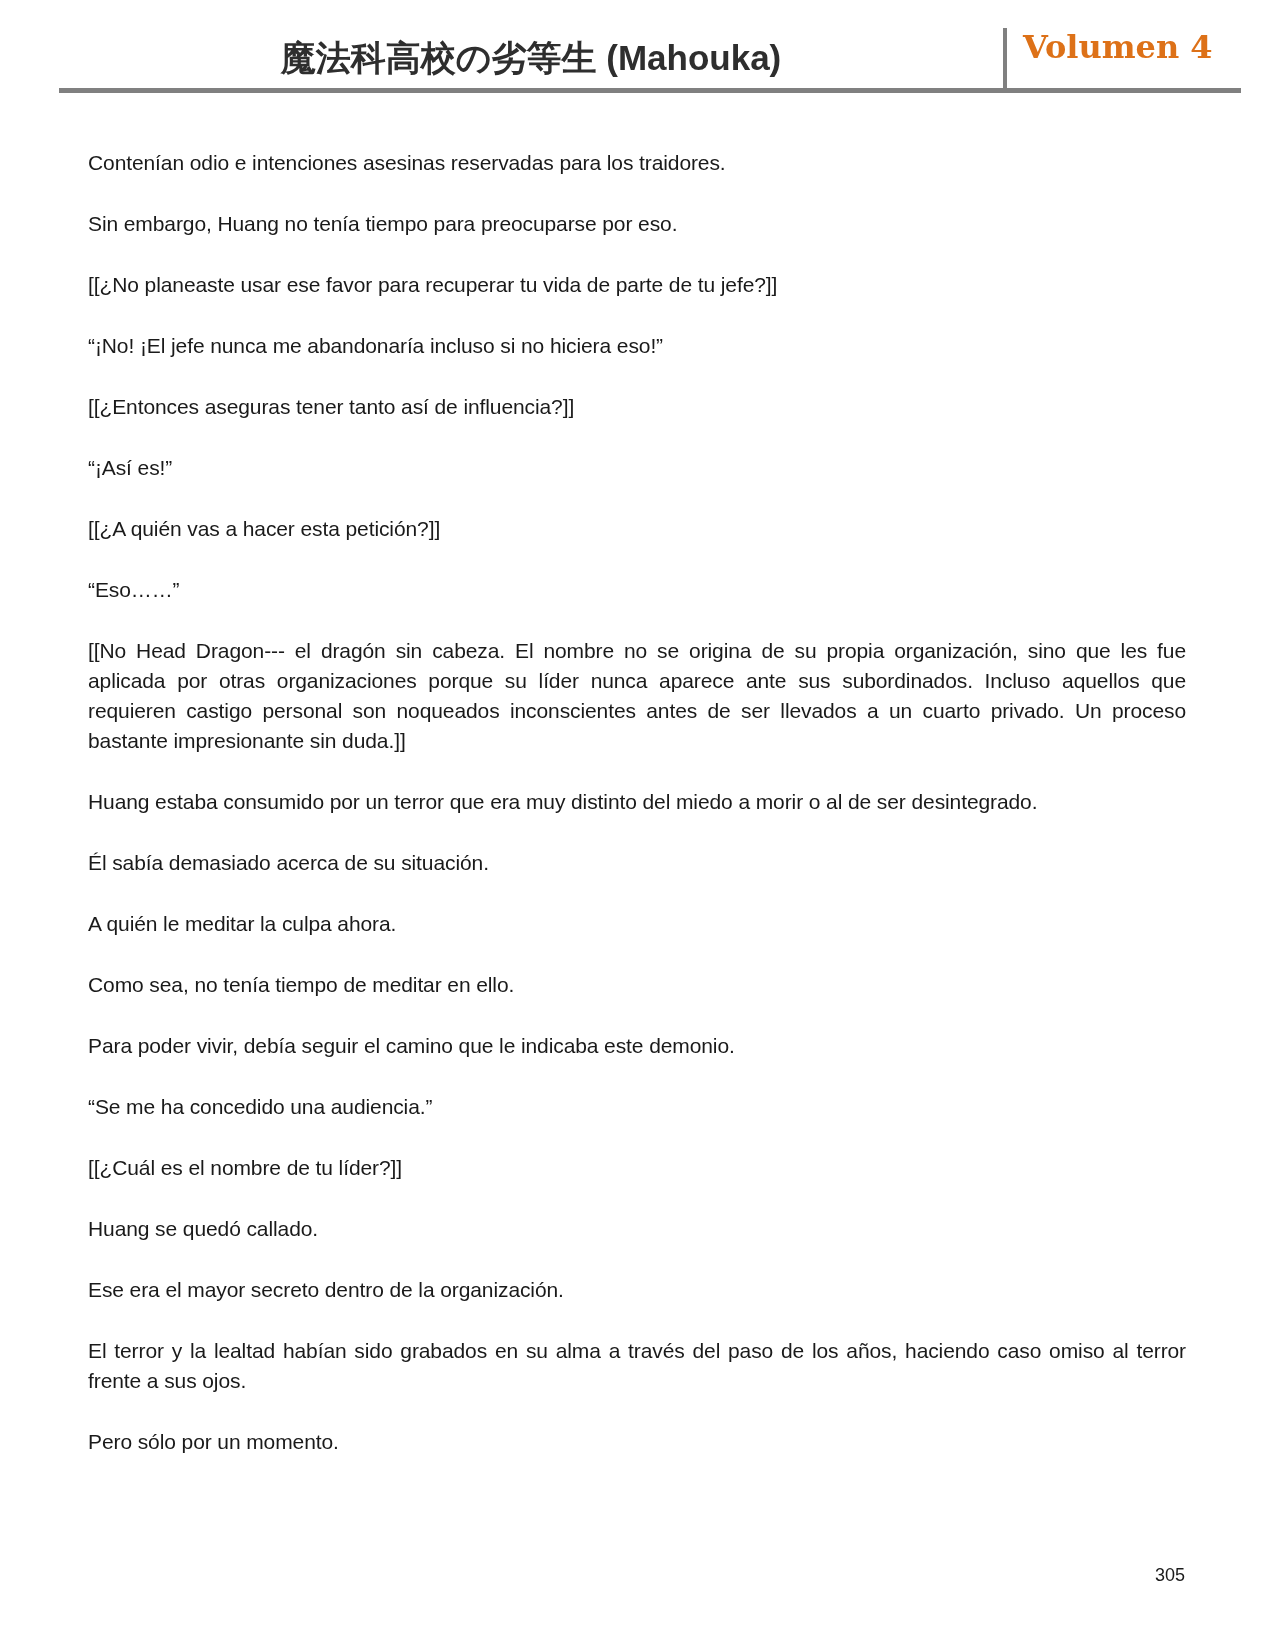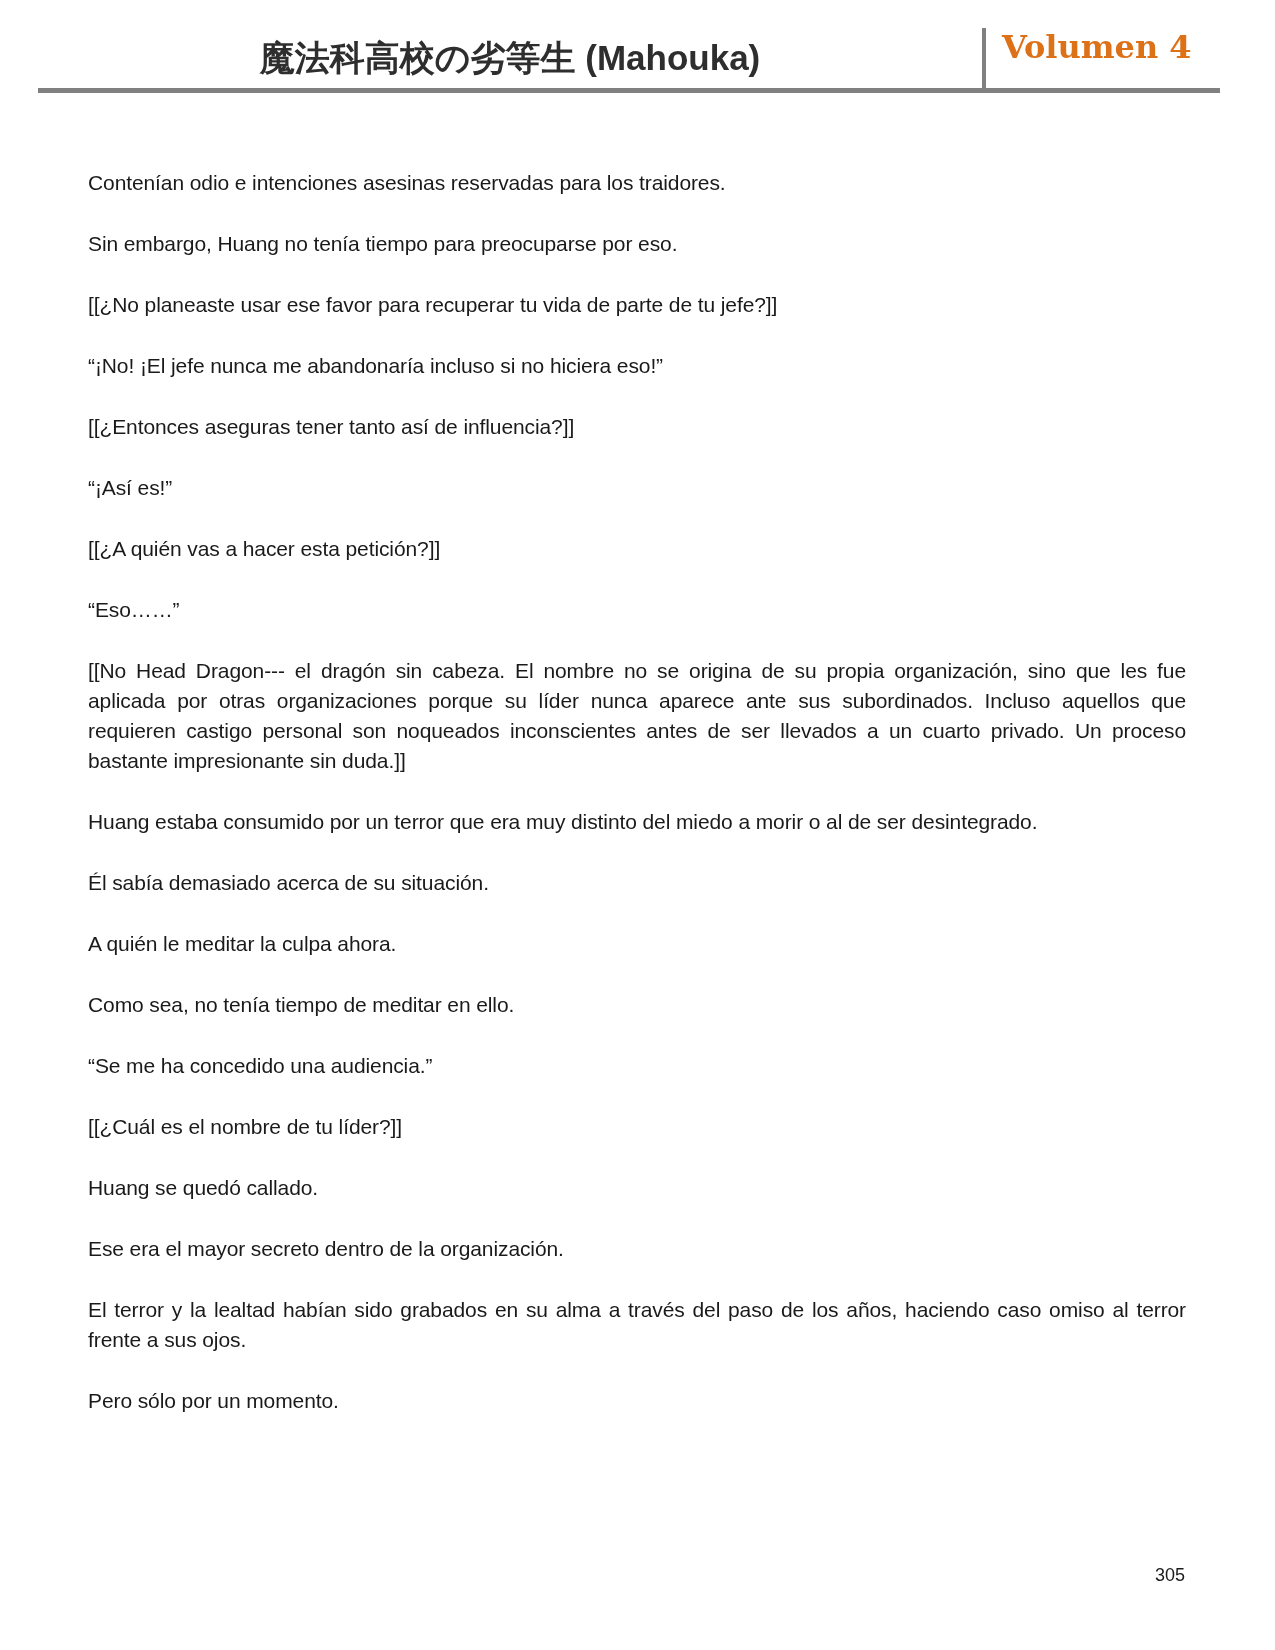--- a/index.html
+++ b/index.html
@@ -11,21 +11,21 @@
     position: relative;
     width: 1275px;
     height: 1650px;
     background: #ffffff;
     overflow: hidden;
     font-family: "Liberation Sans", "DejaVu Sans", sans-serif;
   }
   
   .header {
     position: absolute;
-    left: 38px;
+    left: 59px;
     top: 28px;
     width: 1182px;
     display: flex;
     align-items: stretch;
     border-bottom: 5px solid #808080;
   }
   .header-title-cell {
     flex: 1;
     height: 60px;
     display: flex;
@@ -52,21 +52,21 @@
     font-family: "DejaVu Serif", "Liberation Serif", serif;
     font-weight: bold;
     font-size: 32px;
     color: #DD7118;
     white-space: nowrap;
   }
   
   .content {
     position: absolute;
     left: 88px;
-    top: 168px;
+    top: 148px;
     width: 1098px;
   }
   .para {
     margin: 0 0 31px 0;
     font-size: 21px;
     line-height: 30px;
     color: #1a1a1a;
     text-align: justify;
     letter-spacing: -0.1px;
   }
@@ -102,20 +102,21 @@
     <p class="para">“¡No! ¡El jefe nunca me abandonaría incluso si no hiciera eso!”</p>
     <p class="para">[[¿Entonces aseguras tener tanto así de influencia?]]</p>
     <p class="para">“¡Así es!”</p>
     <p class="para">[[¿A quién vas a hacer esta petición?]]</p>
     <p class="para">“Eso……”</p>
     <p class="para">[[No Head Dragon--- el dragón sin cabeza. El nombre no se origina de su propia organización, sino que les fue aplicada por otras organizaciones porque su líder nunca aparece ante sus subordinados. Incluso aquellos que requieren castigo personal son noqueados inconscientes antes de ser llevados a un cuarto privado. Un proceso bastante impresionante sin duda.]]</p>
     <p class="para">Huang estaba consumido por un terror que era muy distinto del miedo a morir o al de ser desintegrado.</p>
     <p class="para">Él sabía demasiado acerca de su situación.</p>
     <p class="para">A quién le meditar la culpa ahora.</p>
     <p class="para">Como sea, no tenía tiempo de meditar en ello.</p>
+    <p class="para">Para poder vivir, debía seguir el camino que le indicaba este demonio.</p>
     <p class="para">“Se me ha concedido una audiencia.”</p>
     <p class="para">[[¿Cuál es el nombre de tu líder?]]</p>
     <p class="para">Huang se quedó callado.</p>
     <p class="para">Ese era el mayor secreto dentro de la organización.</p>
     <p class="para">El terror y la lealtad habían sido grabados en su alma a través del paso de los años, haciendo caso omiso al terror frente a sus ojos.</p>
     <p class="para">Pero sólo por un momento.</p>
   </div>
 
   <div class="page-number">305</div>
 

